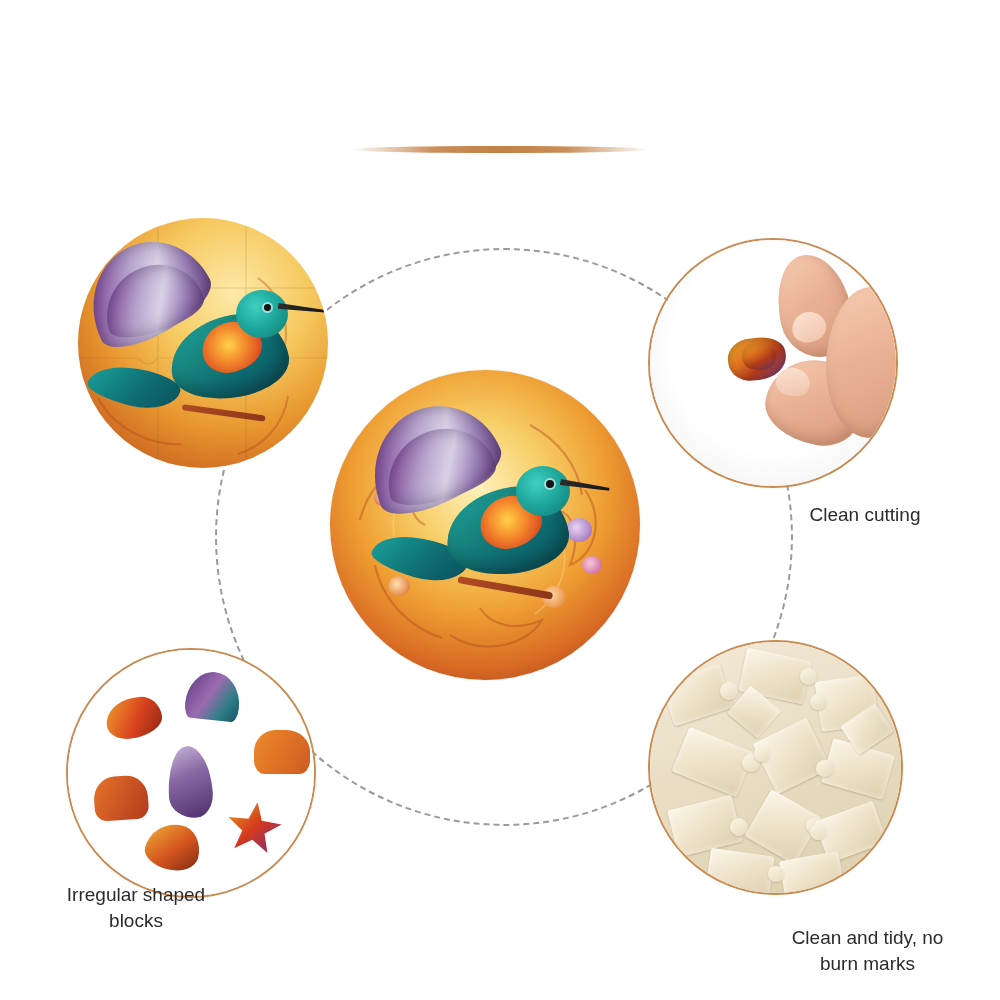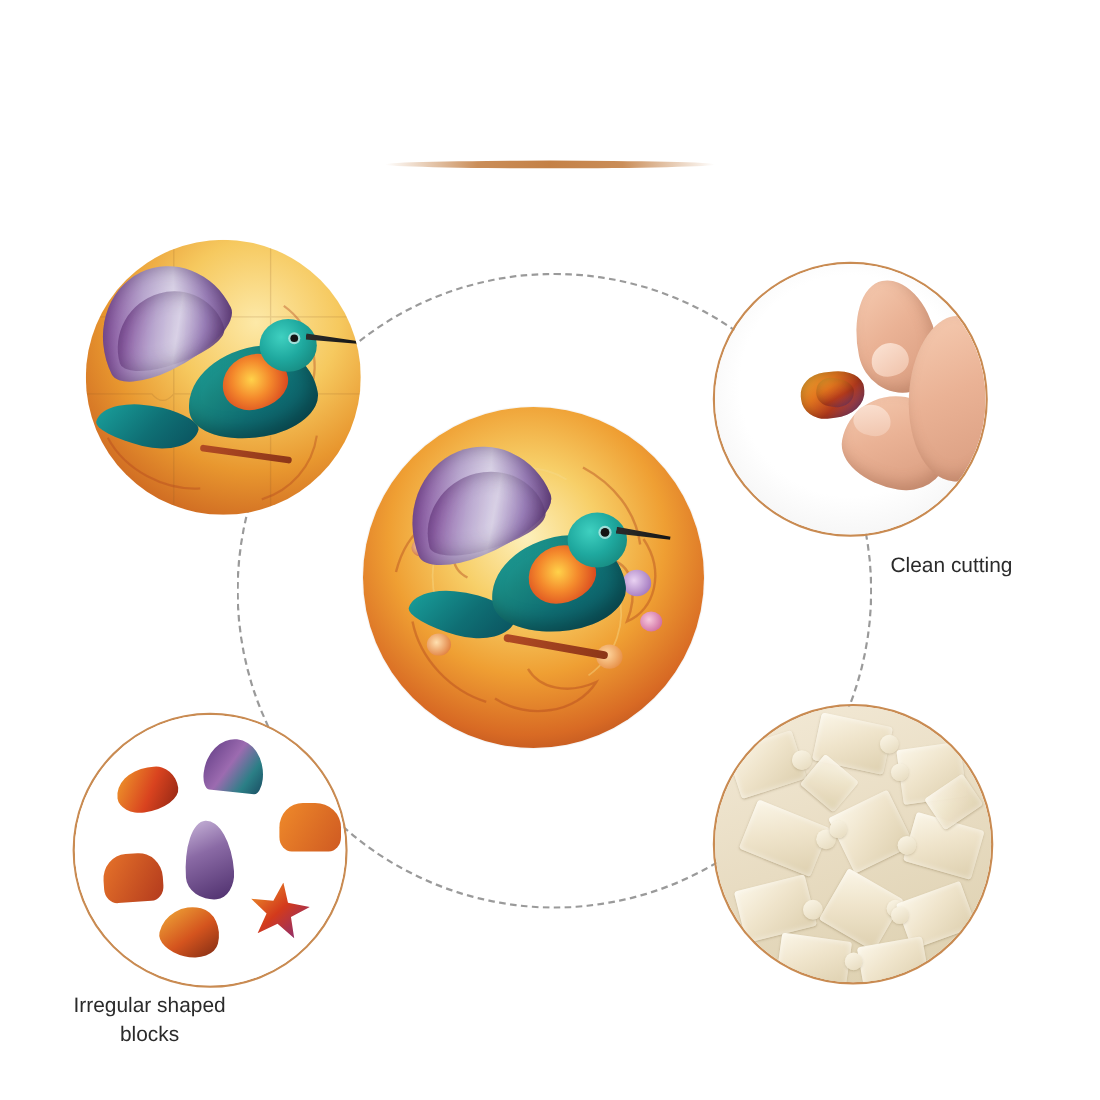--- a/index.html
+++ b/index.html
@@ -73,21 +73,21 @@
     position: absolute;
     text-align: center;
     font-size: 19px;
     line-height: 26px;
     color: #2b2b2b;
     font-family: "Liberation Sans", sans-serif;
     white-space: pre-line;
   }
   .lbl-tl { left: 10px;  top: 502px; width: 250px; }
   .lbl-tr { left: 740px; top: 502px; width: 250px; }
-  .lbl-bl { left: 6px;   top: 902px; width: 260px; }
+  .lbl-bl { left: 6px;   top: 882px; width: 260px; }
   .lbl-br { left: 735px; top: 925px; width: 265px; }
 
   
   .scene { position: absolute; inset: 0; }
 
   
   .art-bg-tl {
     position:absolute; inset:0;
     background:
       radial-gradient(circle at 62% 30%, #fde9a8 0%, #f6c95f 32%, #e8972f 58%, #cf6a22 80%, #a8431b 100%);
@@ -369,14 +369,16 @@
       <div class="wknob" style="left:160px;top:182px;width:16px;height:16px;"></div>
 
       <div class="wpiece" style="left:58px;top:210px;width:64px;height:42px;transform:rotate(8deg);"></div>
       <div class="wpiece" style="left:132px;top:214px;width:60px;height:40px;transform:rotate(-10deg);"></div>
       <div class="wknob" style="left:118px;top:224px;width:16px;height:16px;"></div>
 
       <div class="wpiece" style="left:84px;top:52px;width:40px;height:36px;transform:rotate(40deg);opacity:0.95;"></div>
       <div class="wpiece" style="left:196px;top:70px;width:42px;height:34px;transform:rotate(-34deg);opacity:0.95;"></div>
     </div>
   </div>
+  <div class="label lbl-br">Clean and tidy, no
+burn marks</div>
 
 </div>
 
 </body></html>

